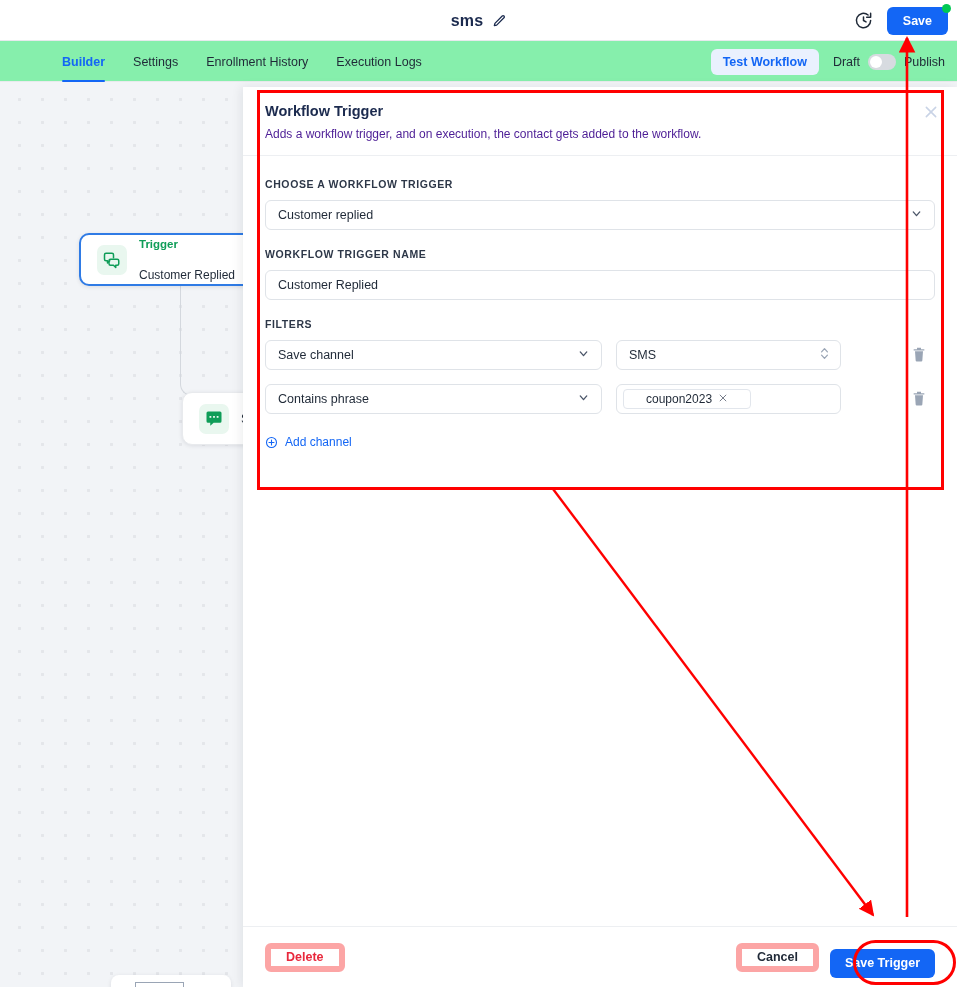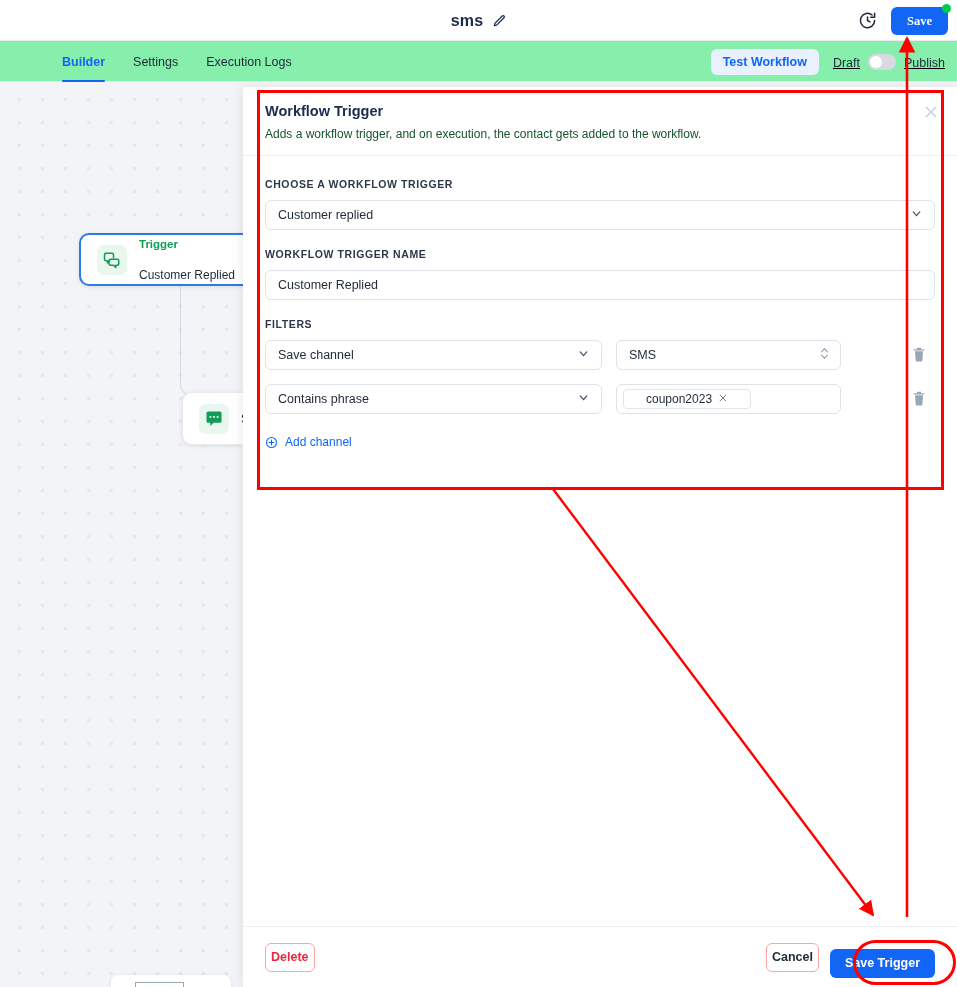--- a/index.html
+++ b/index.html
@@ -26,21 +26,21 @@
   .pencil-icon svg { display: block; }
 
   .topbar-right {
     position: absolute; right: 9px; top: 0; height: 41px;
     display: flex; align-items: center; gap: 14px;
   }
   .history-icon { width: 19px; height: 19px; color: #1f2937; display: block; }
   .save-btn {
     position: relative;
     background: #1366f5; color: #fff; border: none; border-radius: 6px;
-    font-size: 12.5px; font-weight: 700; font-family: Liberation Serif, serif;
+    font-size: 12.5px; font-weight: 700; font-family: Liberation Sans, sans-serif;
     padding: 0 16px; height: 28px; line-height: 28px; cursor: pointer;
   }
   .save-dot {
     position: absolute; right: -3px; top: -3px; width: 9px; height: 9px;
     border-radius: 50%; background: #00c853;
   }
 
   
   .tabbar {
     position: absolute; left: 0; top: 41px; width: 957px; height: 41px;
@@ -58,21 +58,21 @@
   }
   .tabbar-right {
     position: absolute; right: 12px; top: 0; height: 41px;
     display: flex; align-items: center; gap: 14px;
   }
   .test-wf-btn {
     background: #eaf1fe; color: #1366f5; border: none; border-radius: 6px;
     font-size: 12.5px; font-weight: 700; font-family: inherit;
     padding: 0 12px; height: 26px; line-height: 26px; cursor: pointer;
   }
-  .publish-group { display: flex; align-items: flex-end; gap: 8px; text-decoration: underline; }
+  .publish-group { display: flex; align-items: center; gap: 8px; }
   .pub-label { font-size: 12.5px; color: #1f2937; }
   .toggle {
     width: 28px; height: 16px; border-radius: 8px; background: #d7dbe0;
     position: relative; cursor: pointer; flex: 0 0 auto;
   }
   .toggle .knob {
     position: absolute; left: 2px; top: 2px; width: 12px; height: 12px;
     border-radius: 50%; background: #fff;
   }
 
@@ -123,21 +123,21 @@
   }
 
   
   .modal {
     position: absolute; left: 243px; top: 87px; width: 714px; height: 900px;
     background: #fff; box-shadow: -2px 0 10px rgba(16,24,40,.08);
     display: flex; flex-direction: column;
   }
   .modal-head { padding: 16px 22px 14px 22px; border-bottom: 1px solid #edeff2; position: relative; }
   .modal-title { font-size: 14.5px; font-weight: 700; color: #1b2a4e; }
-  .modal-sub { margin-top: 8px; font-size: 12px; color: #14532d; }
+  .modal-sub { margin-top: 8px; font-size: 12px; color: #4c1d95; }
   .modal-close {
     position: absolute; right: 18px; top: 17px; width: 16px; height: 16px;
     color: #c9d3e6; cursor: pointer;
   }
   .modal-body { flex: 1 1 auto; padding: 22px 22px 0 22px; overflow: hidden; }
   .field-label {
     font-size: 10.5px; font-weight: 700; color: #2d3748;
     letter-spacing: .6px; text-transform: uppercase; margin-bottom: 10px;
   }
   .select-box {
@@ -180,22 +180,22 @@
     display: inline-flex; align-items: center; gap: 7px;
     font-size: 12px; color: #1366f5; cursor: pointer; margin-top: 7px;
   }
   .add-filters .plus { width: 13px; height: 13px; display: block; }
 
   .modal-foot {
     height: 61px; border-top: 1px solid #edeff2; display: flex; align-items: center;
     padding: 0 22px; flex: 0 0 auto;
   }
   .btn-outline {
-    height: 29px; border-radius: 6px; border: 1px solid #fca5a5; background: #fff;
-    font-family: inherit; font-size: 12.5px; font-weight: 700; padding: 0 5px; cursor: pointer;
+    height: 29px; border-radius: 6px; border: 6px solid #fca5a5; background: #fff;
+    font-family: inherit; font-size: 12.5px; font-weight: 700; padding: 0 15px; cursor: pointer;
   }
   .btn-delete { color: #e8283c; }
   .btn-cancel { color: #1f2937; }
   .btn-save-trigger {
     height: 29px; border-radius: 6px; border: none; background: #1366f5; color: #fff;
     font-family: inherit; font-size: 12.5px; font-weight: 700; padding: 0 15px; cursor: pointer; margin-top: 12px;
   }
   .foot-right { margin-left: auto; display: flex; align-items: center; gap: 11px; }
 
   
@@ -270,20 +270,21 @@
         <span>Save</span>
         <span class="save-dot"></span>
       </button>
     </div>
   </div>
 
   <div class="tabbar">
     <div class="tabs">
       <div class="tab active">Builder</div>
       <div class="tab">Settings</div>
+      <div class="tab">Enrollment History</div>
       <div class="tab">Execution Logs</div>
     </div>
     <div class="tabbar-right">
       <button class="test-wf-btn">Test Workflow</button>
       <div class="publish-group">
         <span class="pub-label">Draft</span>
         <div class="toggle">
           <div class="knob"></div>
         </div>
         <span class="pub-label">Publish</span>

